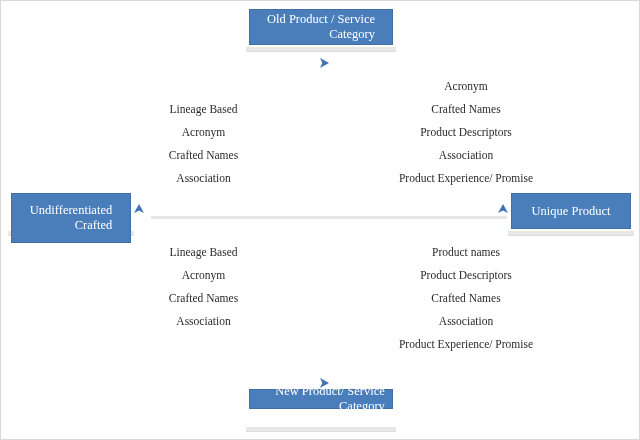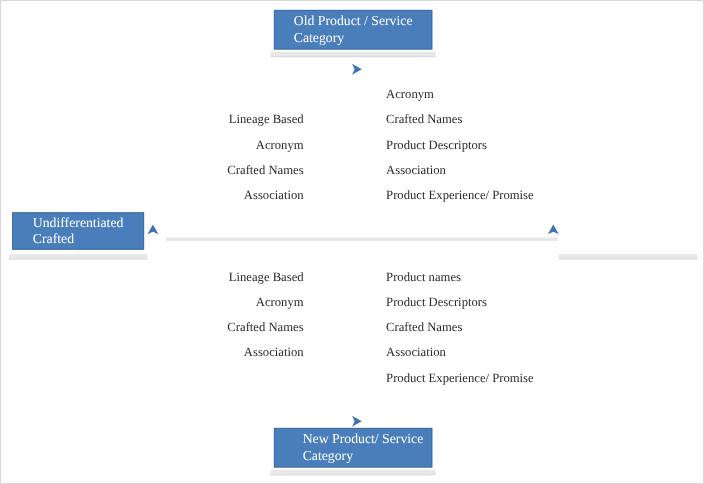--- a/index.html
+++ b/index.html
@@ -21,41 +21,41 @@
   }
 
   
   .node {
     position: absolute;
     background: #4a7ebb;
     color: #ffffff;
     font-family: "Liberation Serif", serif;
     font-size: 12.5px;
     line-height: 15px;
-    text-align: left;
+    text-align: right;
     display: flex;
     align-items: center;
     justify-content: center;
     box-sizing: border-box;
     padding: 2px 6px;
     border: 1px solid #3f6fa6;
   }
   .node-shadow {
     position: absolute;
     background: #e8e8e8;
     border-bottom: 1px solid #dcdcdc;
   }
 
   #node-old      { left: 248px; top: 8px;   width: 144px; height: 36px; }
   #shadow-old    { left: 245px; top: 46px;  width: 150px; height: 4px; }
 
-  #node-new      { left: 248px; top: 388px; width: 144px; height: 36px; padding-left: 24px; }
+  #node-new      { left: 248px; top: 388px; width: 144px; height: 20px; padding-left: 24px; }
   #shadow-new    { left: 245px; top: 426px; width: 150px; height: 4px; }
 
-  #node-undiff   { left: 10px;  top: 192px; width: 120px; height: 34px; }
+  #node-undiff   { left: 10px;  top: 192px; width: 120px; height: 50px; }
   #shadow-undiff { left: 7px;   top: 230px; width: 126px; height: 4px; }
 
   #node-unique   { left: 510px; top: 192px; width: 120px; height: 36px; }
   #shadow-unique { left: 507px; top: 230px; width: 126px; height: 4px; }
 
   
   .axis-svg {
     position: absolute;
     left: 0;
     top: 0;
@@ -66,21 +66,21 @@
 
   
   .quad {
     position: absolute;
     font-family: "Liberation Serif", serif;
     font-size: 11.5px;
     color: #2b2b2b;
     line-height: 23px;
     white-space: nowrap;
   }
-  .quad .row { display: block; }
+  .quad .row { display: block; text-align: center; }
 
   .quad-left  { text-align: right; }
   .quad-right { text-align: left; }
 
   #quad-tl { left: 130px; top: 97px;  width: 145px; }
   #quad-tr { left: 350px; top: 74px;  width: 230px; }
   #quad-bl { left: 130px; top: 240px; width: 145px; }
   #quad-br { left: 350px; top: 240px; width: 230px; }
 </style>
 </head>
@@ -139,20 +139,23 @@
 
   <div class="node-shadow" id="shadow-undiff"></div>
   <div class="node" id="node-undiff">
     <span>
       <span>Undifferentiated</span><br>
       <span>Crafted</span>
     </span>
   </div>
 
   <div class="node-shadow" id="shadow-unique"></div>
+  <div class="node" id="node-unique">
+    <span>Unique Product</span>
+  </div>
 
   <div class="quad quad-left" id="quad-tl">
     <span class="row">Lineage Based</span>
     <span class="row">Acronym</span>
     <span class="row">Crafted Names</span>
     <span class="row">Association</span>
   </div>
 
   <div class="quad quad-right" id="quad-tr">
     <span class="row">Acronym</span>

